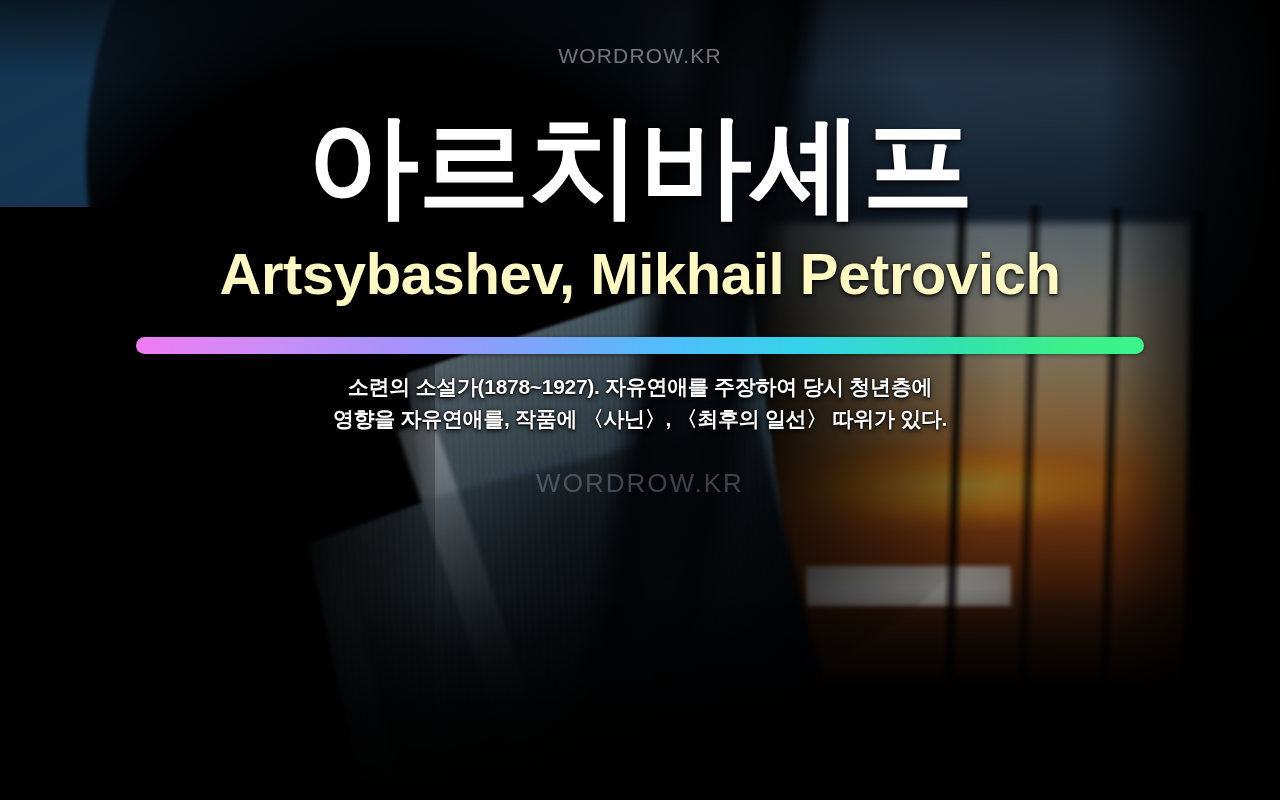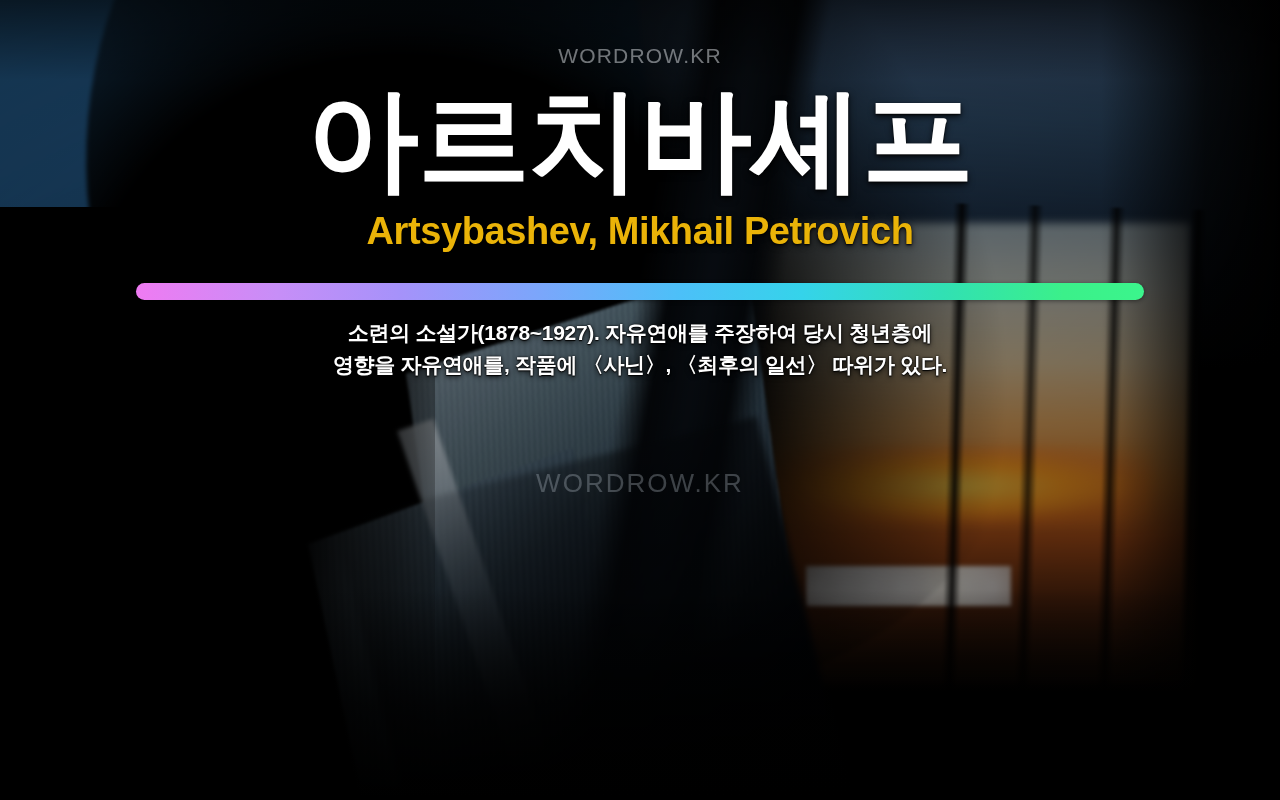--- a/index.html
+++ b/index.html
@@ -229,43 +229,43 @@
     color: rgba(196,206,214,.30);
   }
 
   
   .content {
     position: absolute;
     inset: 0;
     display: flex;
     flex-direction: column;
     align-items: center;
-    padding-top: 82px;
+    padding-top: 108px;
     box-sizing: border-box;
   }
 
   .headword {
     margin: 0;
     font-size: 112px;
     line-height: 1.04;
     font-weight: 700;
     color: #ffffff;
     letter-spacing: -1px;
     text-shadow:
       0 3px 7px rgba(0,0,0,.75),
       0 1px 2px rgba(0,0,0,.9);
     white-space: nowrap;
   }
 
   .romanization {
-    margin: 12px 0 0 0;
-    font-size: 38px;
+    margin: 18px 0 0 0;
+    font-size: 58px;
     line-height: 1.12;
     font-weight: 700;
-    color: #eab308;
+    color: #fef9c3;
     letter-spacing: -0.4px;
     text-shadow:
       0 2px 6px rgba(0,0,0,.78),
       0 1px 2px rgba(0,0,0,.9);
     white-space: nowrap;
   }
 
   .divider {
     margin-top: 30px;
     width: 1008px;

